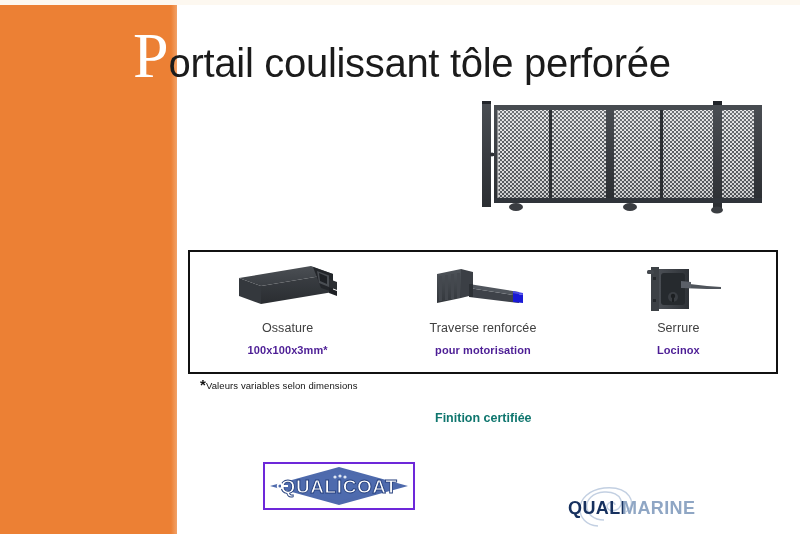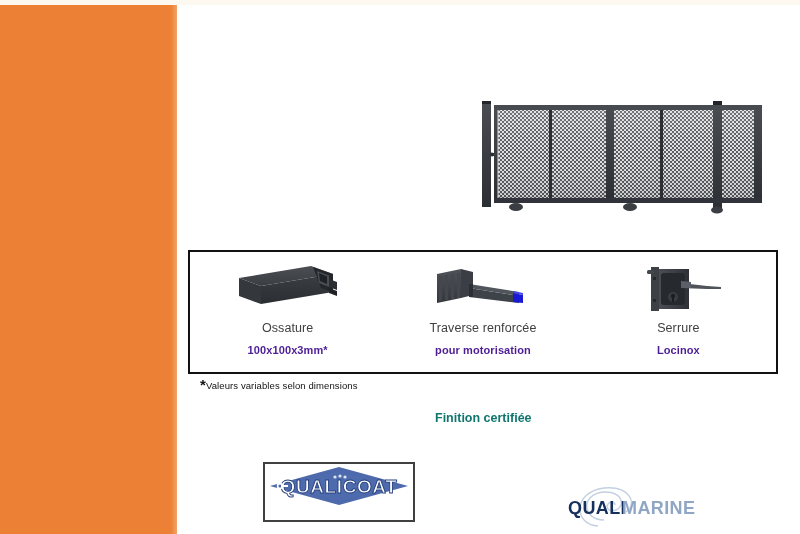--- a/index.html
+++ b/index.html
@@ -68,22 +68,22 @@
   .feat-t1 { font-size:12.5px; color:#404040; margin-top:7px; letter-spacing:.1px; }
   .feat-t2 { font-size:11px; color:#4c1d95; font-weight:bold; margin-top:9px; letter-spacing:.1px; }
 
   
   .footnote { position:absolute; left:200px; top:380px; font-size:9.5px; color:#111; letter-spacing:.1px; }
   .footnote .star { font-size:15px; font-weight:bold; vertical-align:top; line-height:10px; }
   .finition { position:absolute; left:435px; top:411px; font-size:12.5px; font-weight:bold; color:#0f766e; }
 
   
   .qualicoat {
-    position:absolute; left:263px; top:462px; width:152px; height:60px;
-    border:2px solid #404040; background:#ffffff;
+    position:absolute; left:263px; top:462px; width:152px; height:48px;
+    border:2px solid #6d28d9; background:#ffffff;
   }
   .qualimarine { position:absolute; left:560px; top:486px; width:150px; height:45px; }
 </style>
 </head>
 <body>
 
 <div id="page">
 
   <div class="sidebar"></div>
   <div class="sidebar-edge"></div>
@@ -139,20 +139,23 @@
           <g transform="translate(57,38) scale(0.88)">
             <path d="M-3.2-15.5h6.4l1.1 4.1 3.9 1.6 3.6-2.3 4.5 4.5-2.3 3.6 1.6 3.9 4.1 1.1v6.4l-4.1 1.1-1.6 3.9 2.3 3.6-4.5 4.5-3.6-2.3-3.9 1.6-1.1 4.1h-6.4l-1.1-4.1-3.9-1.6-3.6 2.3-4.5-4.5 2.3-3.6-1.6-3.9-4.1-1.1v-6.4l4.1-1.1 1.6-3.9-2.3-3.6 4.5-4.5 3.6 2.3 3.9-1.6z"></path>
           </g>
           <circle cx="57" cy="38" r="5" fill="#ec8034"></circle>
         </g>
       </svg>
     </div>
     <div class="feat-label">Accessoires robustes</div>
   </div>
 
+  <div class="title">
+    <span class="cap">P</span><span class="rest">ortail coulissant tôle perforée</span>
+  </div>
 
   <div class="gate-area">
     <svg width="320" height="130" viewBox="0 0 320 130" aria-hidden="true">
       <defs>
         <pattern id="perf" width="4" height="4" patternUnits="userSpaceOnUse">
           <rect width="4" height="4" fill="#55595e"></rect>
           <circle cx="1" cy="1" r="1.05" fill="#f3f3f3"></circle>
           <circle cx="3" cy="3" r="1.05" fill="#f3f3f3"></circle>
         </pattern>
         <linearGradient id="meshShade" x1="0" y1="0" x2="0" y2="1">

